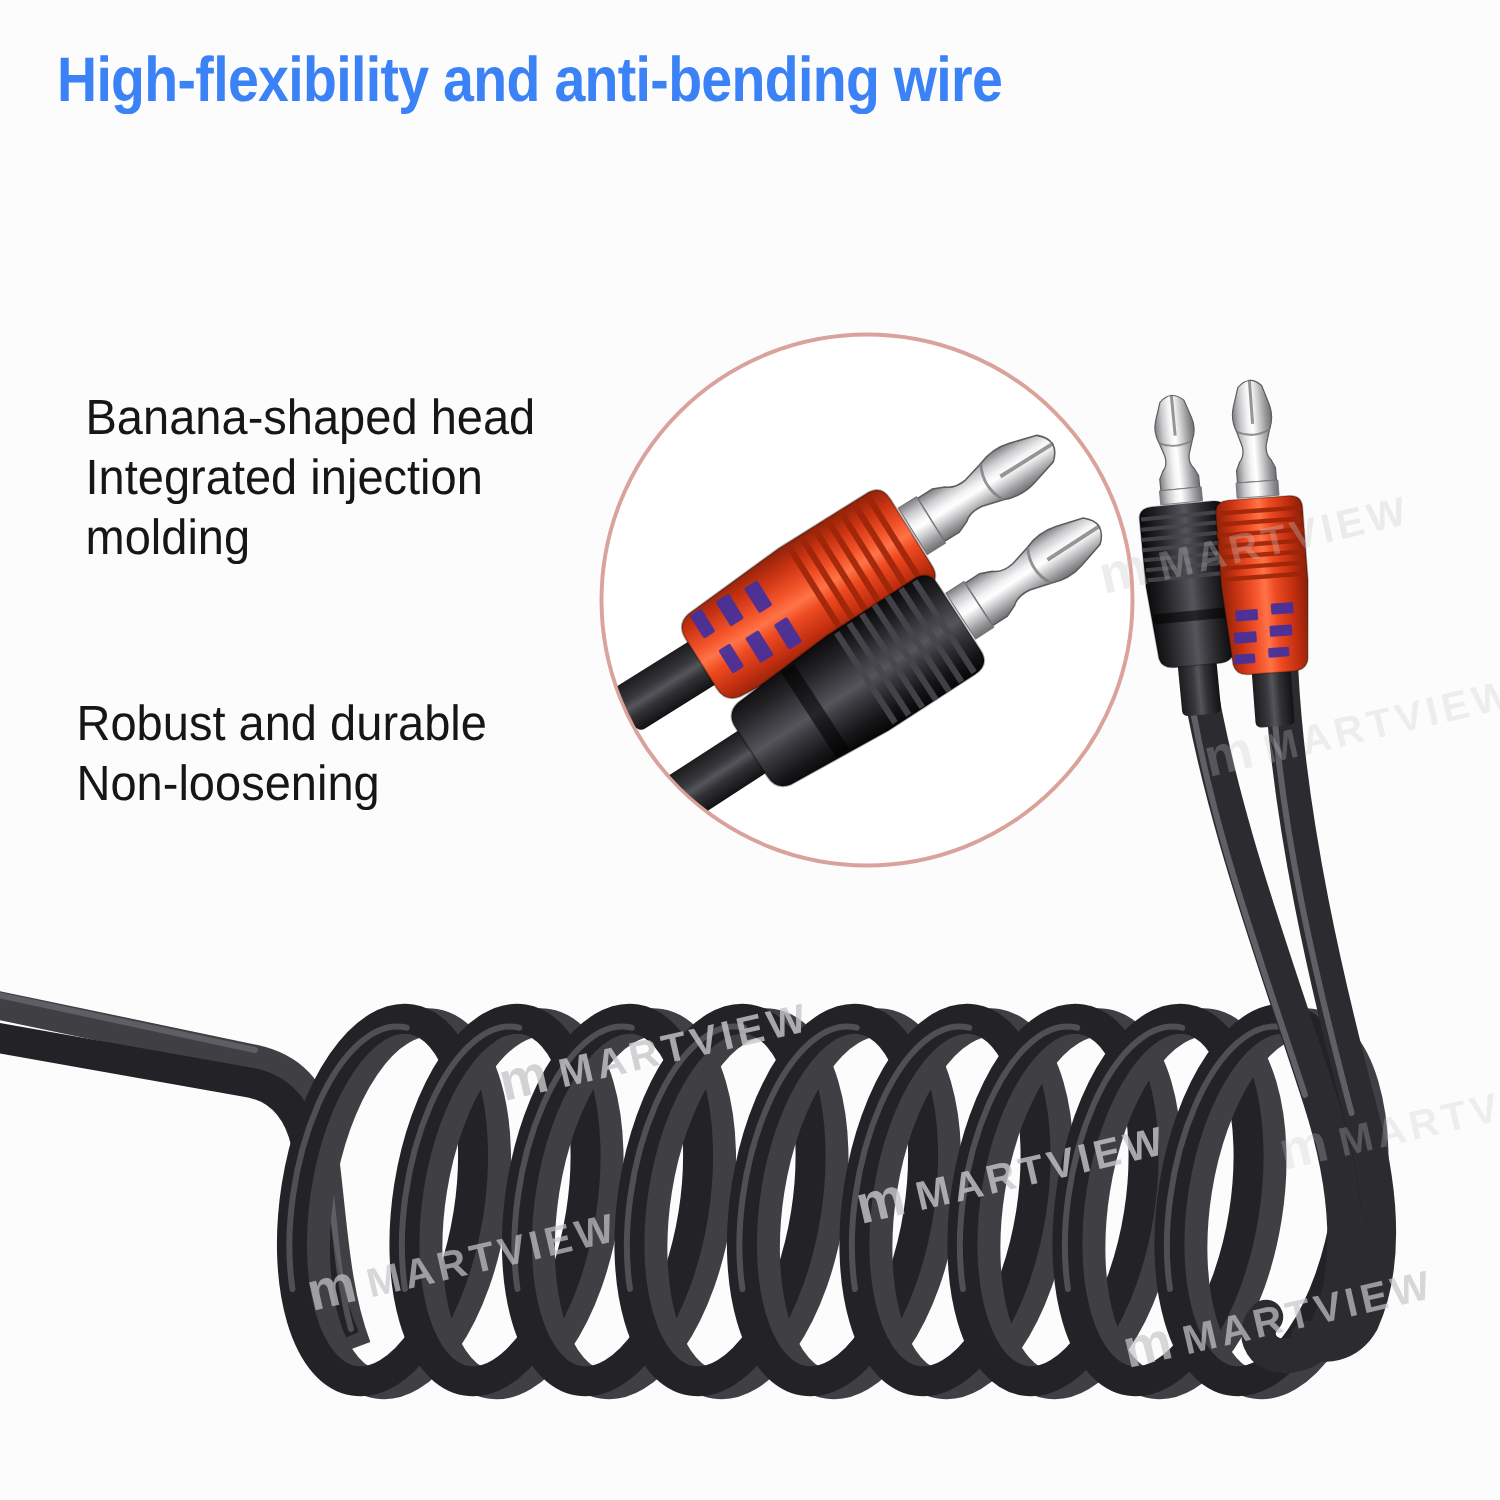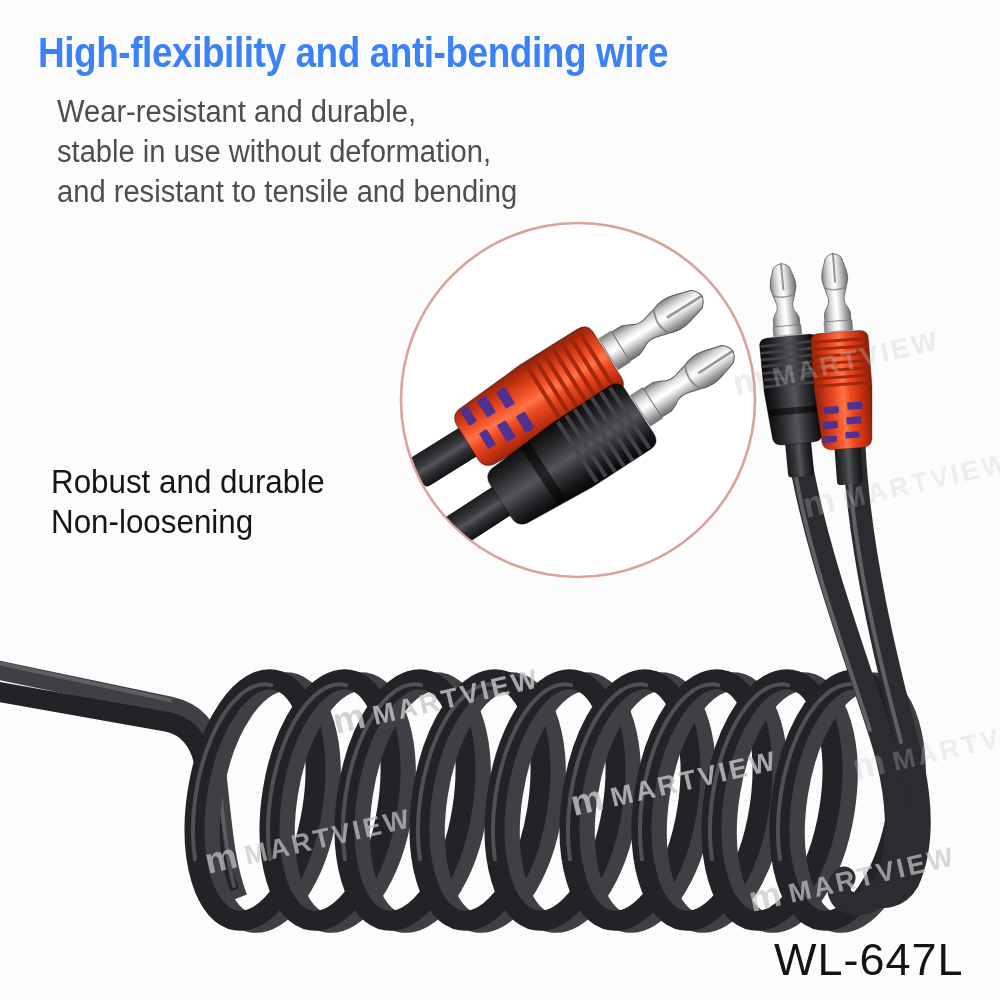--- a/index.html
+++ b/index.html
@@ -239,26 +239,25 @@
     <g class="wm" opacity=".28" transform="translate(856,780) rotate(-13)">
       <text class="wm-logo">m</text>
       <text class="wm-brand" x="40">MARTVIEW</text>
     </g>
   </svg>
 
   <div class="txt title">
     <span>High-flexibility and anti-bending wire</span>
   </div>
 
-  <div class="txt subtitle">
-    <span>Wear-resistant and durable,</span>
-    <span>stable in use without deformation,</span>
-    <span>and resistant to tensile and bending</span>
+
+  <div class="txt feature feature-1">
+    <span>Banana-shaped head</span>
+    <span>Integrated injection</span>
+    <span>molding</span>
   </div>
-
 
   <div class="txt feature feature-2">
     <span>Robust and durable</span>
     <span>Non-loosening</span>
   </div>
 
-  <div class="txt model">WL-647L</div>
 </div>
 
 </body></html>

